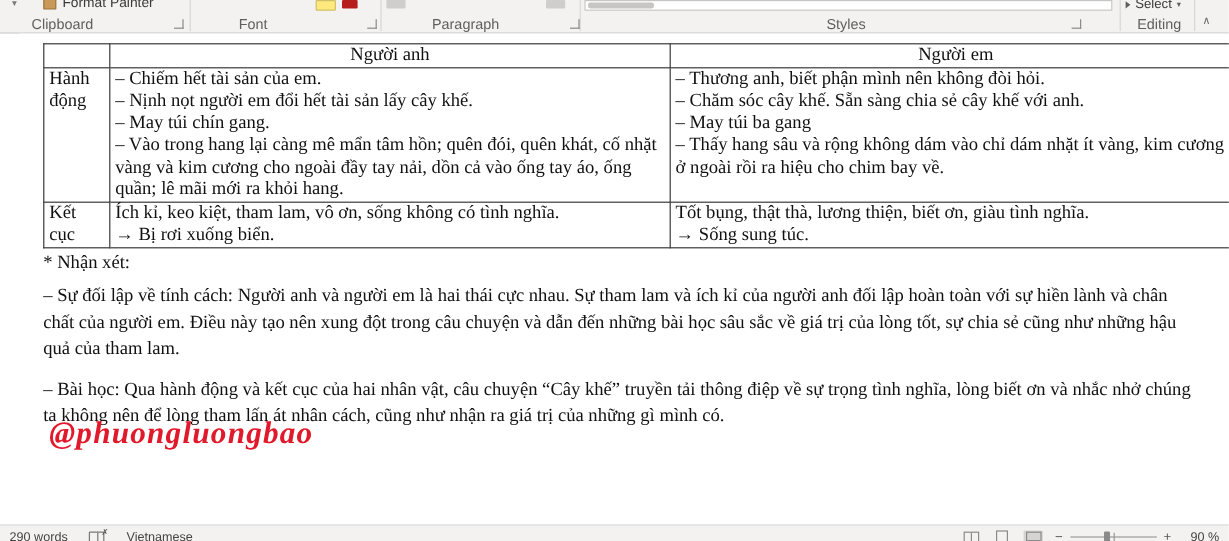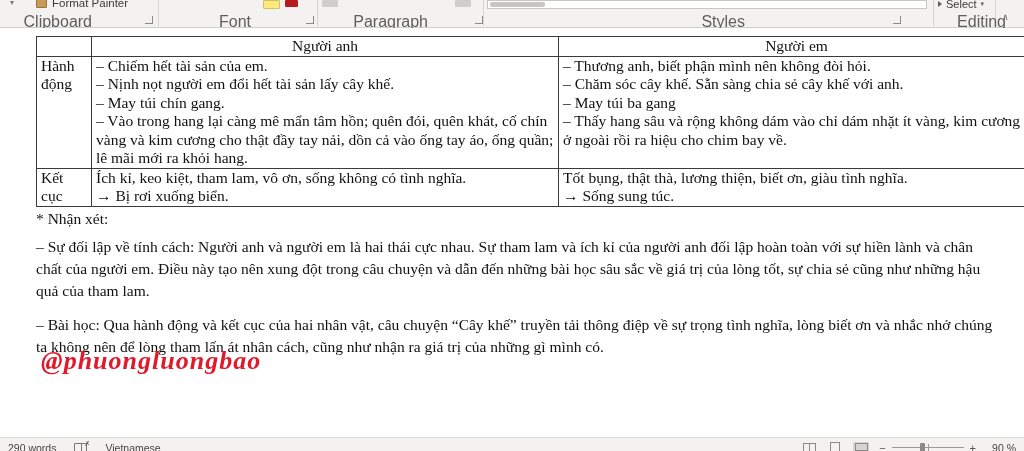--- a/index.html
+++ b/index.html
@@ -15,21 +15,21 @@
   .sliver{position:absolute;top:0;height:7px;border-radius:1px;}
   .sl-highlight{left:263px;width:15px;background:#ffe97d;border:1px solid #cfc06a;}
   .sl-fontcolor{left:285px;width:13px;background:#b71c1c;}
   .sl-gray1{left:322px;width:16px;background:#d0cecc;}
   .sl-gray2{left:455px;width:16px;background:#d0cecc;}
   .styles-gallery{position:absolute;left:487px;top:0;width:440px;height:9px;background:#ffffff;border:1px solid #c8c6c4;box-sizing:border-box;}
   .gallery-pill{position:absolute;left:2px;top:1px;width:55px;height:5px;background:#c8c6c4;border-radius:2px;}
   .select-btn{position:absolute;left:938px;top:-2px;display:flex;align-items:center;gap:4px;color:#3b3a39;font-size:11px;}
   .select-icon{width:0;height:0;border-left:4px solid #5f5e5c;border-top:3px solid transparent;border-bottom:3px solid transparent;}
   .select-caret{font-size:7px;color:#5f5e5c;}
-  .rb-label{position:absolute;top:13px;width:80px;text-align:right;font-size:16px;color:#605e5c;}
+  .rb-label{position:absolute;top:13px;width:80px;text-align:center;font-size:12px;color:#605e5c;}
   .launcher{position:absolute;top:16px;width:7px;height:7px;border-right:1px solid #8a8a8a;border-bottom:1px solid #8a8a8a;}
   .collapse{position:absolute;left:1002px;top:12px;font-size:9px;color:#666;}
 
   
   .doc{position:absolute;left:16px;top:28px;width:1024px;height:352px;background:#ffffff;box-sizing:border-box;padding:8px 0 0 20px;overflow:hidden;}
   table.doc-table{border-collapse:collapse;table-layout:fixed;width:971px;}
   table.doc-table td{border:1px solid #3a3a3a;font-family:"Liberation Serif",serif;font-size:15.5px;line-height:18.5px;color:#111;padding:0 4px;vertical-align:top;}
   td.c1{width:46px;padding:0 3px;}
   td.c2{width:458px;}
   td.c3{width:467px;}
@@ -115,21 +115,21 @@
         <td class="c1 hdr"></td>
         <td class="c2 hdr">Người anh</td>
         <td class="c3 hdr">Người em</td>
       </tr>
       <tr>
         <td class="c1">Hành động</td>
         <td class="c2">
           <div>– Chiếm hết tài sản của em.</div>
           <div>– Nịnh nọt người em đổi hết tài sản lấy cây khế.</div>
           <div>– May túi chín gang.</div>
-          <div>– Vào trong hang lại càng mê mẩn tâm hồn; quên đói, quên khát, cố chín vàng và kim cương cho thật đầy tay nải, dồn cả vào ống tay áo, ống quần; lê mãi mới ra khỏi hang.</div>
+          <div>– Vào trong hang lại càng mê mẩn tâm hồn; quên đói, quên khát, cố nhặt vàng và kim cương cho ngoài đầy tay nải, dồn cả vào ống tay áo, ống quần; lê mãi mới ra khỏi hang.</div>
         </td>
         <td class="c3">
           <div>– Thương anh, biết phận mình nên không đòi hỏi.</div>
           <div>– Chăm sóc cây khế. Sẵn sàng chia sẻ cây khế với anh.</div>
           <div>– May túi ba gang</div>
           <div>– Thấy hang sâu và rộng không dám vào chỉ dám nhặt ít vàng, kim cương ở ngoài rồi ra hiệu cho chim bay về.</div>
         </td>
       </tr>
       <tr>
         <td class="c1">Kết cục</td>

